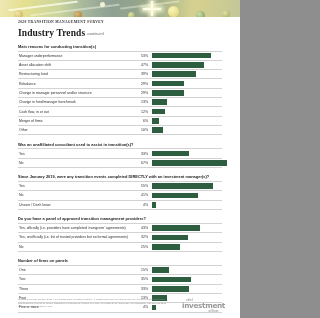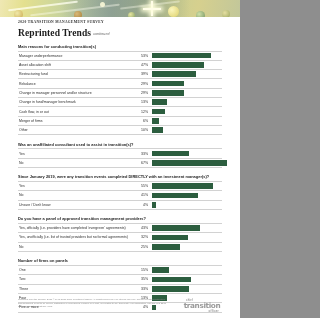--- a/index.html
+++ b/index.html
@@ -76,21 +76,21 @@
     <div class="dot d6"></div>
     <div class="dot d7"></div>
     <div class="star"></div>
   </div>
 
   <div class="content">
 
     <div class="eyebrow">2020 TRANSITION MANAGEMENT SURVEY</div>
 
     <div class="title">
-      <span>Reprinted Trends</span><span class="cont">continued</span>
+      <span>Industry Trends</span><span class="cont">continued</span>
     </div>
 
     <div class="sections" id="sections">
         <div class="section">
           <div class="sec-title">Main reasons for conducting transition(s)</div>
           <div class="rows">
             <div class="row">
               <div class="r-label">Manager underperformance</div>
               <div class="r-pct">53%</div>
               <div class="r-track">
@@ -265,19 +265,19 @@
               </div>
             </div>
           </div>
         </div>
       </div>
 
     <div class="footer">
       <div class="legal">Reprinted from the January 2021 © 1998-2021 Chief Investment Officer. All Rights Reserved. For internal use only. Not for Investor Distribution. This document is not to be copied, distributed or reproduced in whole or in part, nor posted to any third party. For information, call 203-595-3276 or email reprints@strategic-i.com.</div>
       <div class="logo">
         <div class="l1">chief</div>
-        <div class="l2">transition</div>
+        <div class="l2">investment</div>
         <div class="l3">officer</div>
       </div>
     </div>
 
   </div>
 </div>
 
 </body></html>

